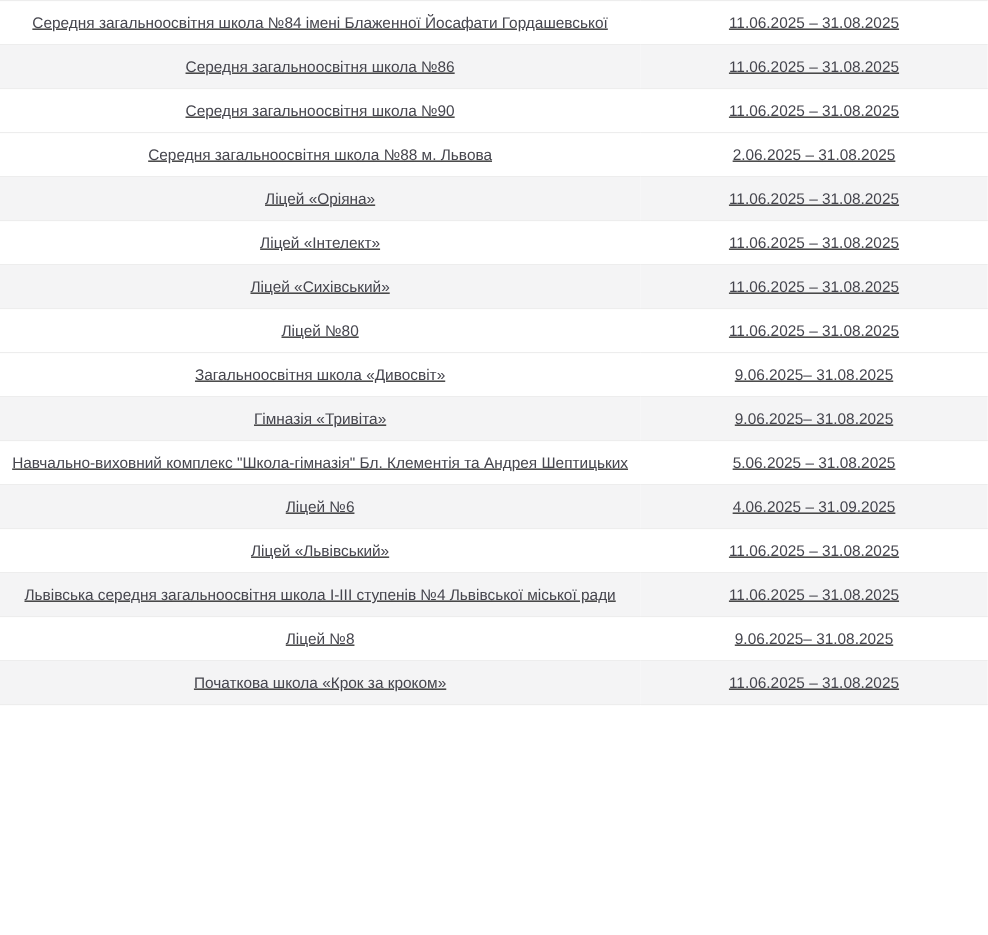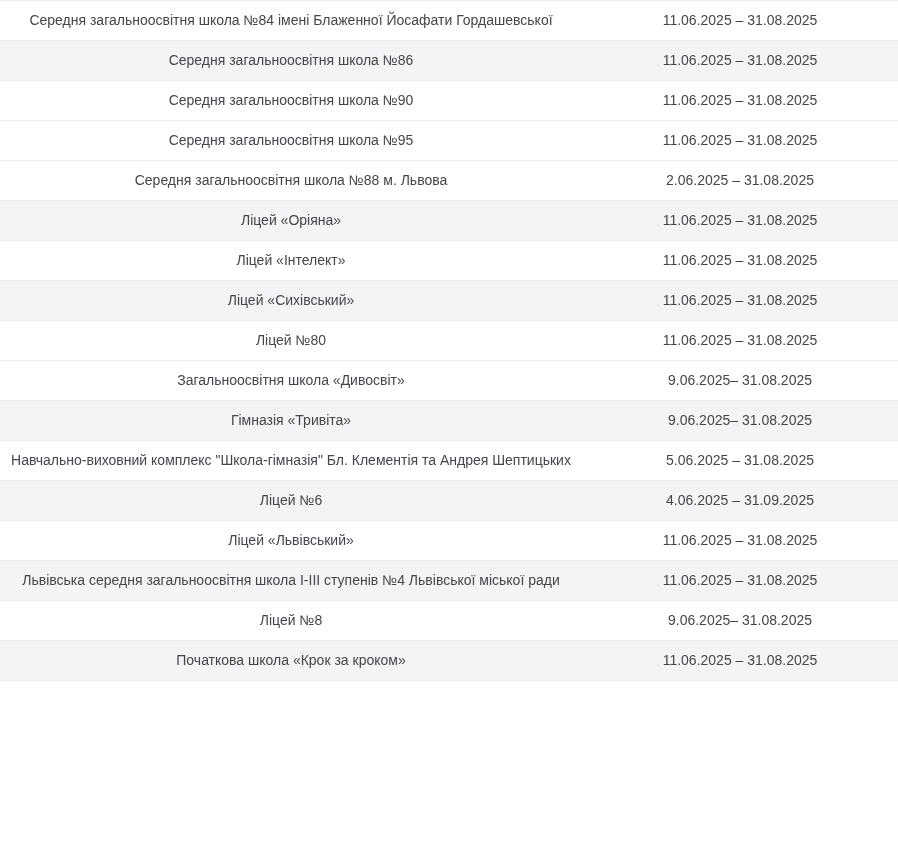--- a/index.html
+++ b/index.html
@@ -17,20 +17,21 @@
   body {
     width: 898px;
     height: 850px;
     overflow: hidden;
     font-family: "Liberation Sans", sans-serif;
   }
   table.schedule {
     width: 898px;
     border-collapse: collapse;
     table-layout: fixed;
+    text-decoration: underline;
   }
   col.col-school { width: 582px; }
   col.col-period { width: 316px; }
   tr.row {
     background: var(--row-bg, #ffffff);
     border-top: 1px solid var(--border-color, #ededed);
   }
   tr.row:last-child { border-bottom: 1px solid var(--border-color, #ededed); }
   tr.row.alt {
     background: var(--row-alt-bg, #f4f4f5);
@@ -59,24 +60,20 @@
       <tr class="row">
     <td class="school">Середня загальноосвітня школа №84 імені Блаженної Йосафати Гордашевської</td>
     <td class="period">11.06.2025 – 31.08.2025</td>
   </tr>
       <tr class="row alt">
     <td class="school">Середня загальноосвітня школа №86</td>
     <td class="period">11.06.2025 – 31.08.2025</td>
   </tr>
       <tr class="row">
     <td class="school">Середня загальноосвітня школа №90</td>
-    <td class="period">11.06.2025 – 31.08.2025</td>
-  </tr>
-      <tr class="row">
-    <td class="school">Середня загальноосвітня школа №95</td>
     <td class="period">11.06.2025 – 31.08.2025</td>
   </tr>
       <tr class="row">
     <td class="school">Середня загальноосвітня школа №88 м. Львова</td>
     <td class="period">2.06.2025 – 31.08.2025</td>
   </tr>
       <tr class="row alt">
     <td class="school">Ліцей «Оріяна»</td>
     <td class="period">11.06.2025 – 31.08.2025</td>
   </tr>

